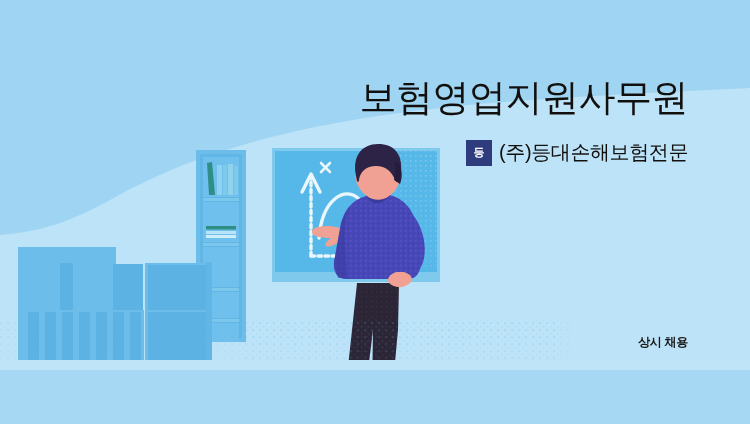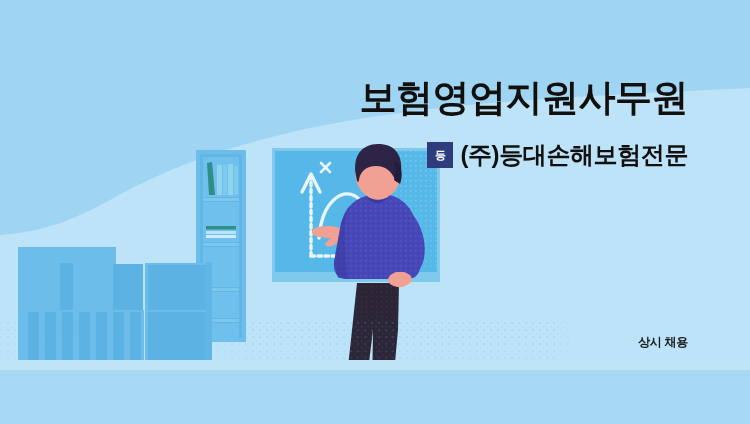--- a/index.html
+++ b/index.html
@@ -30,21 +30,21 @@
     top: 0;
     width: 750px;
     height: 424px;
     pointer-events: none;
   }
   .job-title {
     position: absolute;
     right: 62px;
     top: 78px;
     font-size: 37px;
-    font-weight: bold;
+    font-weight: normal;
     color: #12100f;
     letter-spacing: -0.5px;
     line-height: 1.1;
     white-space: nowrap;
     text-align: right;
   }
   .company-row {
     position: absolute;
     right: 62px;
     top: 139px;
@@ -60,22 +60,22 @@
     color: #ffffff;
     font-size: 11px;
     font-weight: bold;
     display: flex;
     align-items: center;
     justify-content: center;
     line-height: 1;
     flex: none;
   }
   .company-name {
-    font-size: 24px;
-    font-weight: bold;
+    font-size: 20px;
+    font-weight: normal;
     color: #12100f;
     letter-spacing: -0.4px;
   }
   .recruit-note {
     position: absolute;
     right: 62px;
     top: 334px;
     font-size: 12px;
     font-weight: bold;
     color: #1a1a1a;

